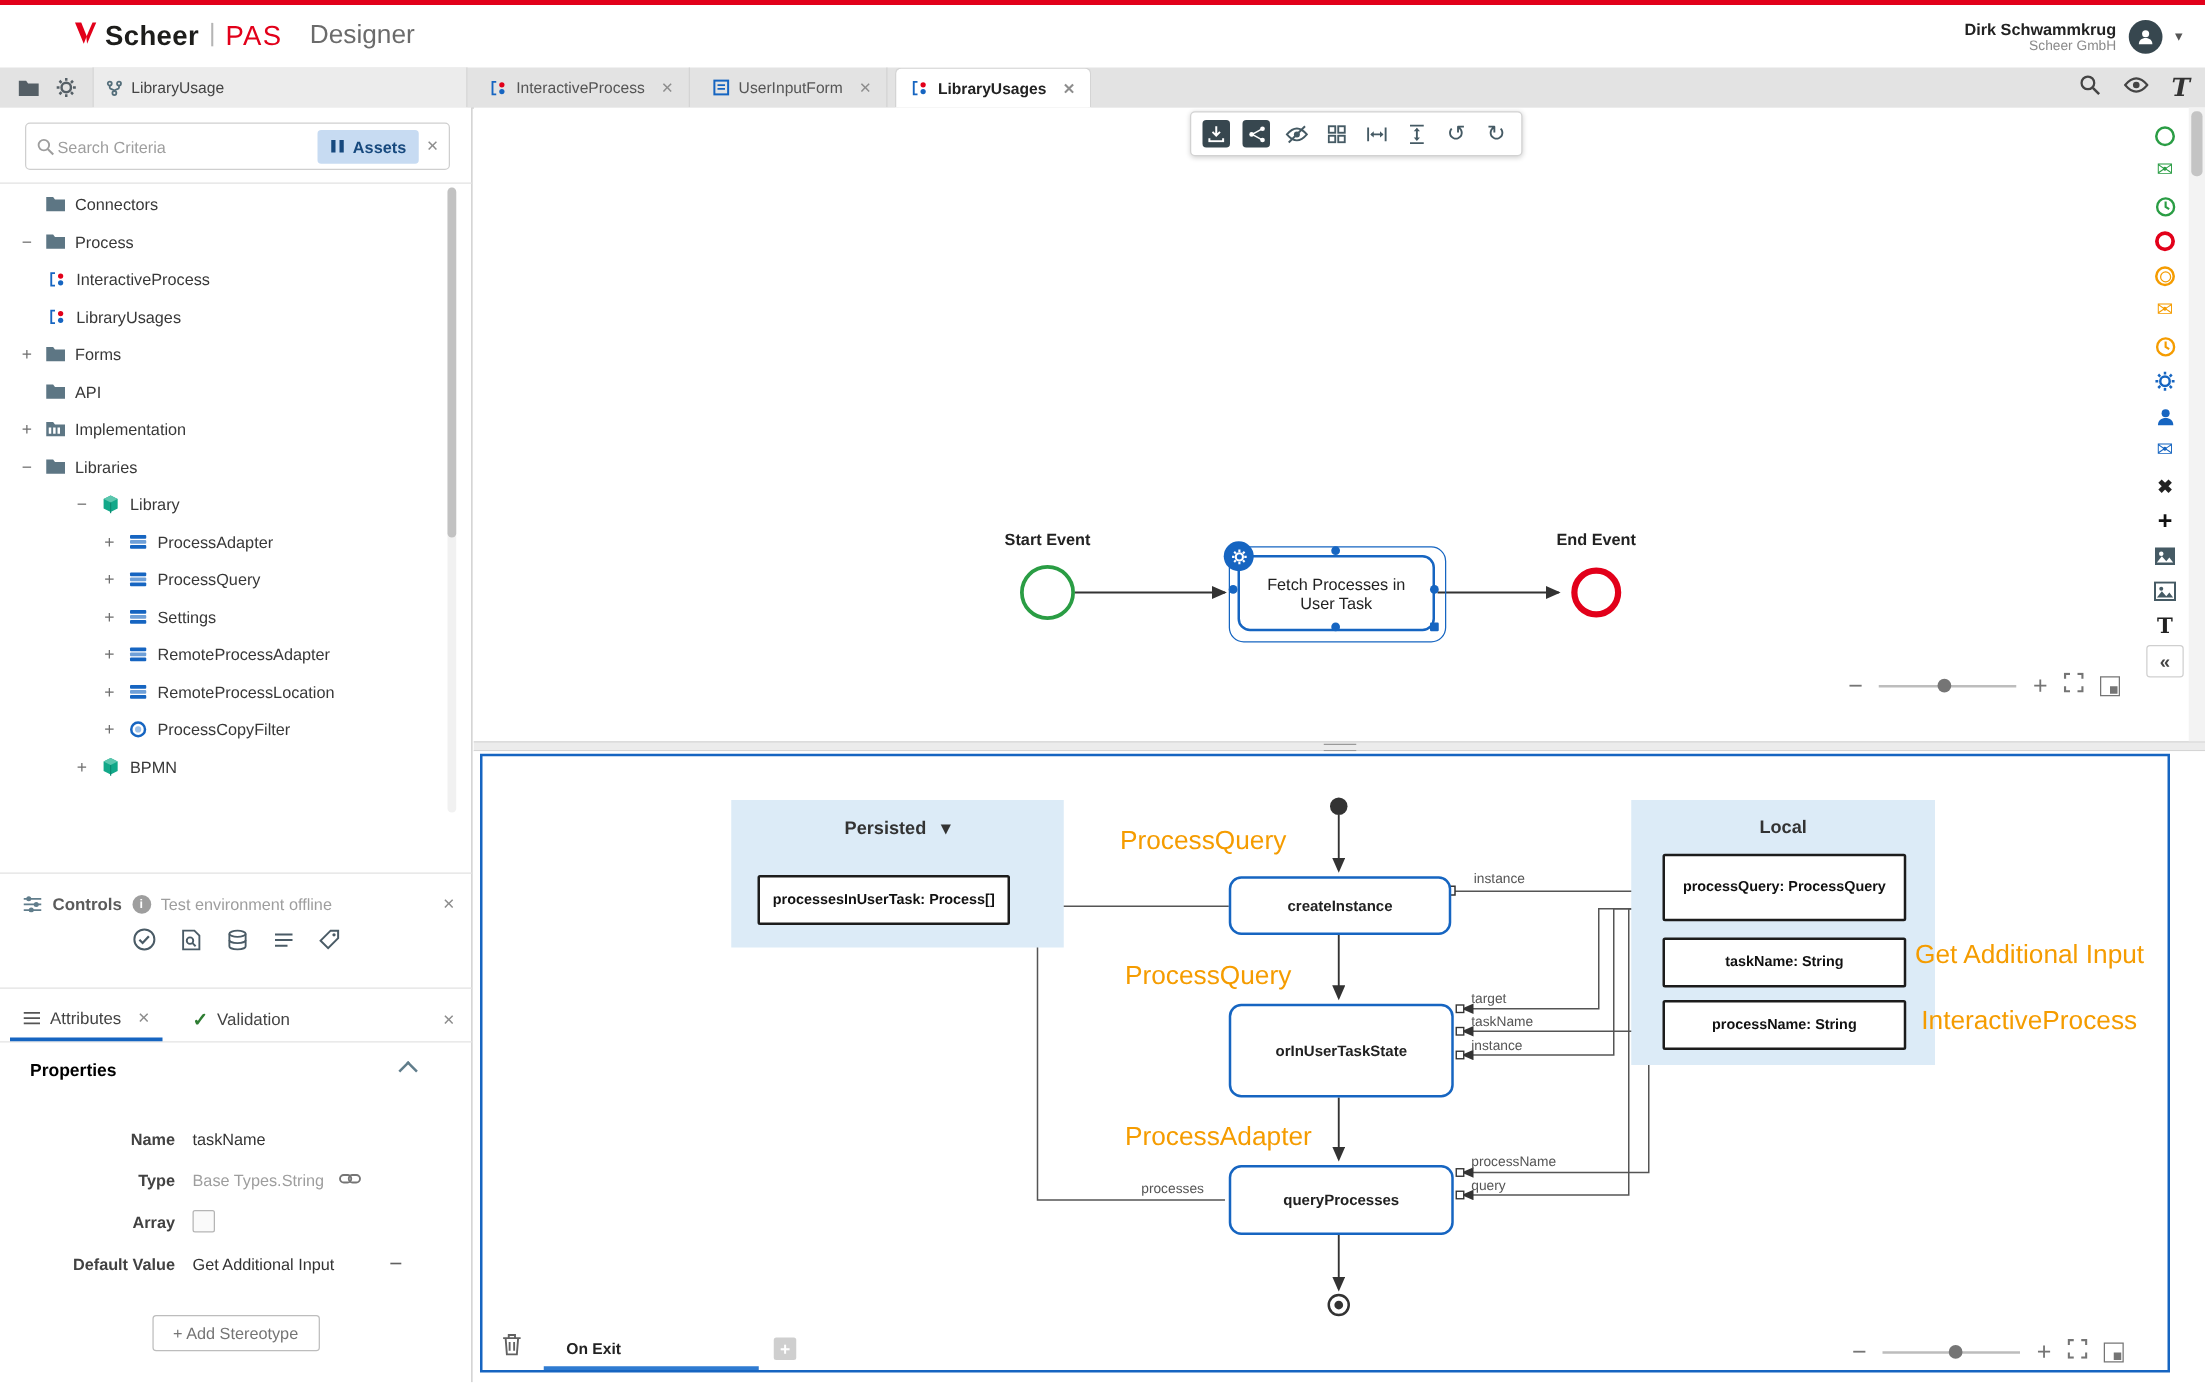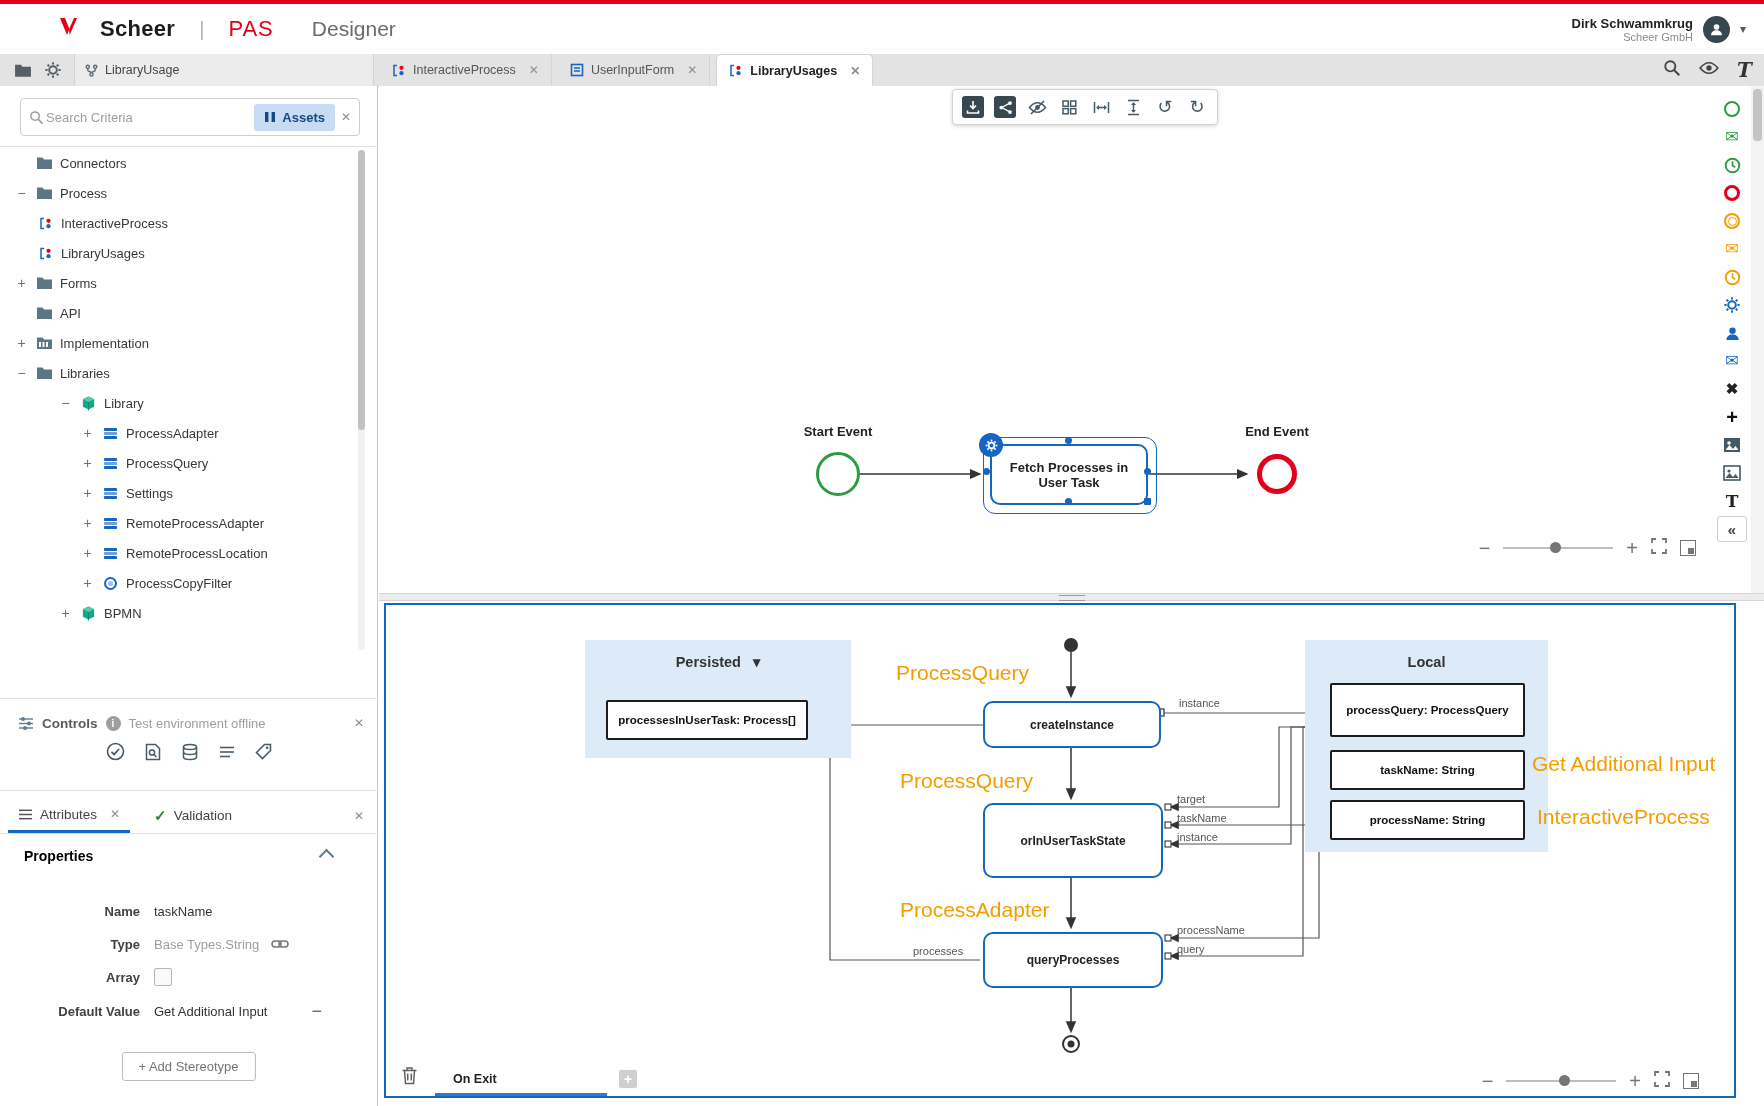--- a/index.html
+++ b/index.html
@@ -3,21 +3,21 @@
 <meta charset="utf-8">
 <style>
   html,body{margin:0;padding:0;background:#fff}
   .app{position:relative;width:1764px;height:1106px;background:#fff;overflow:hidden;
        font-family:"Liberation Sans",sans-serif;color:#333}
   .abs{position:absolute}
 
   
   .topline{position:absolute;left:0;top:0;width:100%;height:4px;background:#e2001a}
   .header{position:absolute;left:0;top:4px;width:100%;height:50px;background:#fff;display:flex;align-items:center}
-  .brand{display:flex;align-items:center;gap:22px;margin-left:58px}
+  .brand{display:flex;align-items:flex-start;gap:6px;margin-left:58px}
   .brand .scheer{font-size:22px;font-weight:bold;color:#1d1d1b;letter-spacing:.3px}
   .brand-sep{color:#b5b5b5;font-size:20px;font-weight:300;margin:0 2px}
   .brand .pas{font-size:22px;color:#e2001a;letter-spacing:1px}
   .brand .product{font-size:21px;color:#6b6b6b;margin-left:16px}
   .userblk{margin-left:auto;display:flex;align-items:center;gap:10px;padding-right:18px}
   .usertxt{text-align:right}
   .uname{font-size:13px;font-weight:bold;color:#222}
   .ucomp{font-size:11px;color:#8a8a8a}
   .avatar{width:27px;height:27px;border-radius:50%;background:#37474f;display:flex;align-items:center;justify-content:center}
   .caret{color:#555;font-size:12px}
@@ -87,21 +87,21 @@
   .float-toolbar{position:absolute;left:573px;top:3px;height:34px;background:#fff;border:1px solid #d2d2d2;border-radius:4px;
                  box-shadow:0 1px 4px rgba(0,0,0,.18);display:flex;align-items:center;gap:4px;padding:0 6px}
   .ft-item{width:28px;height:28px;display:flex;align-items:center;justify-content:center;cursor:pointer}
   .ft-chip{width:22px;height:22px;background:#37474f;border-radius:3px;display:flex;align-items:center;justify-content:center}
   .uglyph{font-size:18px;color:#455a64;line-height:1}
   .bpmn-label{position:absolute;width:110px;text-align:center;font-size:13px;font-weight:bold;color:#222}
   .start-circle{position:absolute;left:437px;top:366px;width:44px;height:44px;border:3px solid #2a9d44;border-radius:50%;box-sizing:border-box;background:#fff;cursor:pointer}
   .end-circle{position:absolute;left:878px;top:368px;width:40px;height:40px;border:5px solid #e2001a;border-radius:50%;box-sizing:border-box;background:#fff;cursor:pointer}
   .task-outline{position:absolute;left:604px;top:351px;width:172px;height:75px;border:1.5px solid #1665c1;border-radius:12px;pointer-events:none}
   .task-box{position:absolute;left:611px;top:358px;width:158px;height:61px;border:2px solid #1665c1;border-radius:10px;background:#fff;
-            display:flex;align-items:center;justify-content:center;text-align:center;font-size:13px;font-weight:bold;color:#222;box-sizing:border-box;cursor:pointer;padding:0 12px}
+            display:flex;align-items:center;justify-content:center;text-align:center;font-size:13px;font-weight:normal;color:#222;box-sizing:border-box;cursor:pointer;padding:0 12px}
   .gear-badge{position:absolute;left:600px;top:347px;width:24px;height:24px;border-radius:50%;background:#1665c1;display:flex;align-items:center;justify-content:center}
   .handle{position:absolute;width:7px;height:7px;background:#1665c1;border-radius:50%;cursor:pointer}
   .handle.sq{border-radius:1px}
 
   .zoom{position:absolute;display:flex;align-items:center;gap:13px;color:#757575}
   .zbtn{font-size:20px;color:#757575;cursor:pointer;line-height:1}
   .ztrack{width:110px;height:2px;background:#bdbdbd;position:relative;cursor:pointer}
   .zknob{position:absolute;top:-5px;width:11px;height:11px;border-radius:50%;background:#757575;cursor:pointer}
   .fitbox{width:14px;height:14px;border:1.6px solid #757575;position:relative;cursor:pointer}
   .fitbox::after{content:"";position:absolute;right:1px;bottom:1px;width:6px;height:6px;background:#757575}

